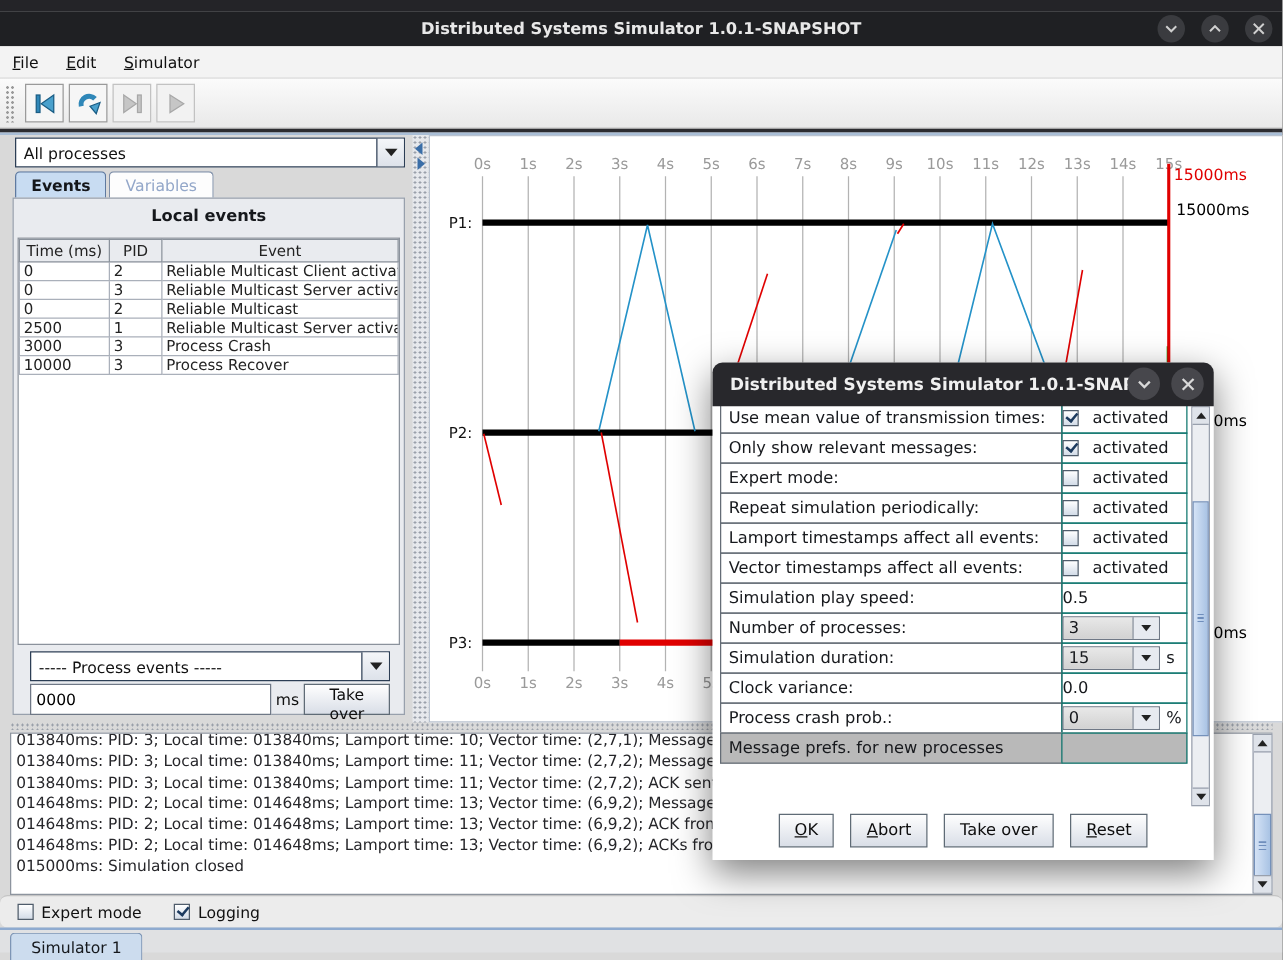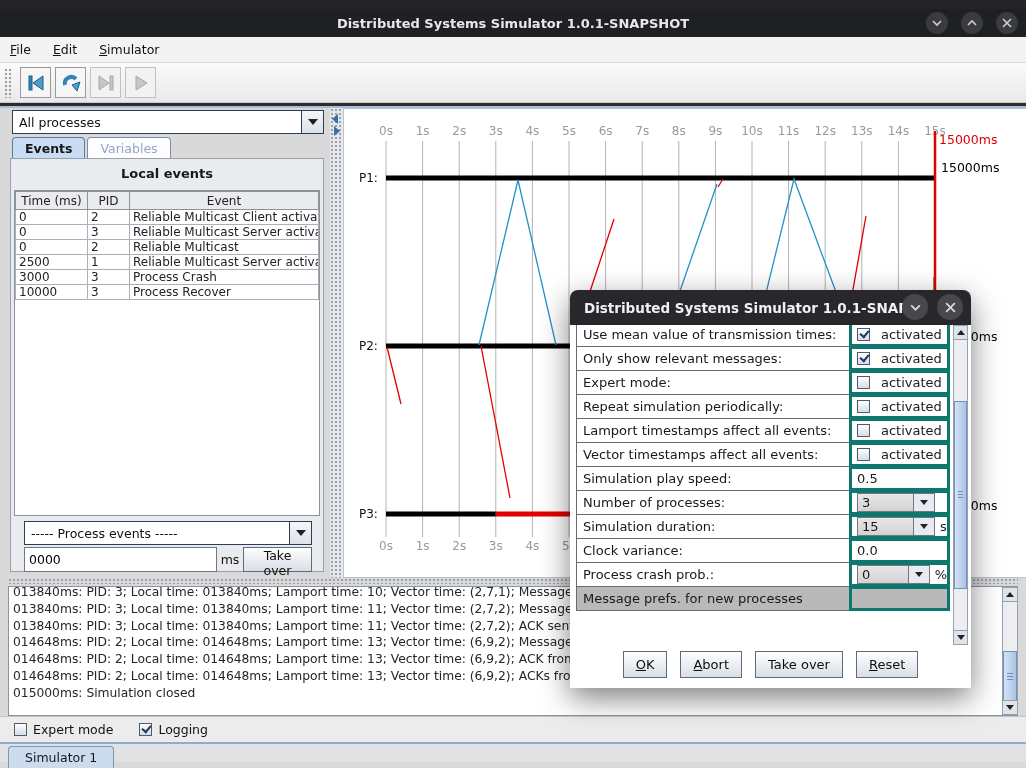--- a/index.html
+++ b/index.html
@@ -91,21 +91,21 @@
             display:flex; align-items:center; justify-content:center; }
   .sb-btn.bot { border-top:1px solid #99a0ad; border-bottom:none; }
   .sb-thumb { position:absolute; left:0; width:14px; background:linear-gradient(90deg,#d5e3f6,#a9c3e4);
               border:1px solid #7591ba; }
   .sb-thumb::after { content:""; position:absolute; left:3px; right:3px; top:50%; margin-top:-4px; height:8px;
               background:repeating-linear-gradient(#6f8ebc 0 1px, transparent 1px 3px); }
   #log-sb { left:1002px; top:587px; height:128px; }
 
   
   .opts { position:absolute; left:0; top:716px; width:1026px; height:26px; background:#ececec;
-          border-top:1px solid #c4c4c4; display:flex; align-items:center; gap:26px; padding-left:14px; }
+          border-top:1px solid #c4c4c4; display:flex; align-items:center; gap:26px; padding-left:14px;border-radius:6px; }
   .cbx { width:13px; height:13px; border:1px solid #4f5c6b; background:linear-gradient(#ffffff,#d3dce8);
          display:inline-flex; position:relative; margin-right:6px; vertical-align:-2px; }
   .cbx.checked::after { content:""; position:absolute; left:2px; top:1px; width:7px; height:4px;
          border-left:2px solid #1c3least; border:none; border-left:2px solid #1c3a5e; border-bottom:2px solid #1c3a5e;
          transform:rotate(-50deg); }
   .opt-item { display:flex; align-items:center; color:#111; }
 
   .tabstrip { position:absolute; left:0; top:742px; width:1026px; height:20px; background:#e0e1e3;
               border-top:2px solid #8fabd0; }
   .sim-tab { position:absolute; left:8px; top:2px; height:24px; padding:3px 16px 0;
@@ -118,22 +118,22 @@
                border-radius:8px 8px 0 0; display:flex; align-items:center; z-index:5; }
   .dlg-title .t { flex:1; text-align:center; padding-left:14px; padding-right:76px; color:#f0f0f0;
                   font-size:13.5px; font-weight:600; white-space:nowrap; overflow:hidden; }
   .dlg-btns { position:absolute; right:8px; top:4px; display:flex; gap:9px; }
   .dlg-circle { width:26px; height:26px; border-radius:50%; background:#47474c; display:flex; align-items:center; justify-content:center; }
   .dlg-circle svg { stroke:#d8d8d8; stroke-width:1.7; fill:none; }
   .dlg-rows { position:absolute; left:6px; top:33px; width:375px; }
   .drow { display:flex; height:25px; margin-top:-1px; }
   .drow .lbl { width:274px; border:1px solid #646c76; display:flex; align-items:center; padding-left:6px;
                color:#17191d; font-size:13px; white-space:nowrap; overflow:hidden; }
-  .drow .val { width:101px; margin-left:-1px; border:3px solid #0f766e; display:flex; align-items:center;
-               padding-left:5px; gap:5px; color:#17191d; font-size:13px; }
+  .drow .val { width:101px; margin-left:-1px; border:1px solid #0f766e; display:flex; align-items:center;
+               padding-left:0; gap:5px; color:#17191d; font-size:13px; }
   .drow.hdr .lbl, .drow.hdr .val { background:#b9b9b9; }
   .mini-combo { display:flex; height:19px; width:78px; border:1px solid #6f7886; }
   .mini-combo .f { flex:1; background:linear-gradient(#e8e8e8,#d2d2d2); display:flex; align-items:center;
                    padding-left:4px; border-right:1px solid #6f7886; font-size:13px; }
   .mini-combo .a { width:20px; background:#e7eaf0; display:flex; align-items:center; justify-content:center; }
   .dlg-buttons { position:absolute; left:0; bottom:10px; width:100%; display:flex; justify-content:center; gap:13px; }
   .dlg-buttons .metal-btn { height:27px; font-size:13px; }
   #dlg-sb { left:383px; top:35px; height:320px; width:15px; }
   #dlg-sb .sb-btn, #dlg-sb .sb-thumb { width:13px; }
 

